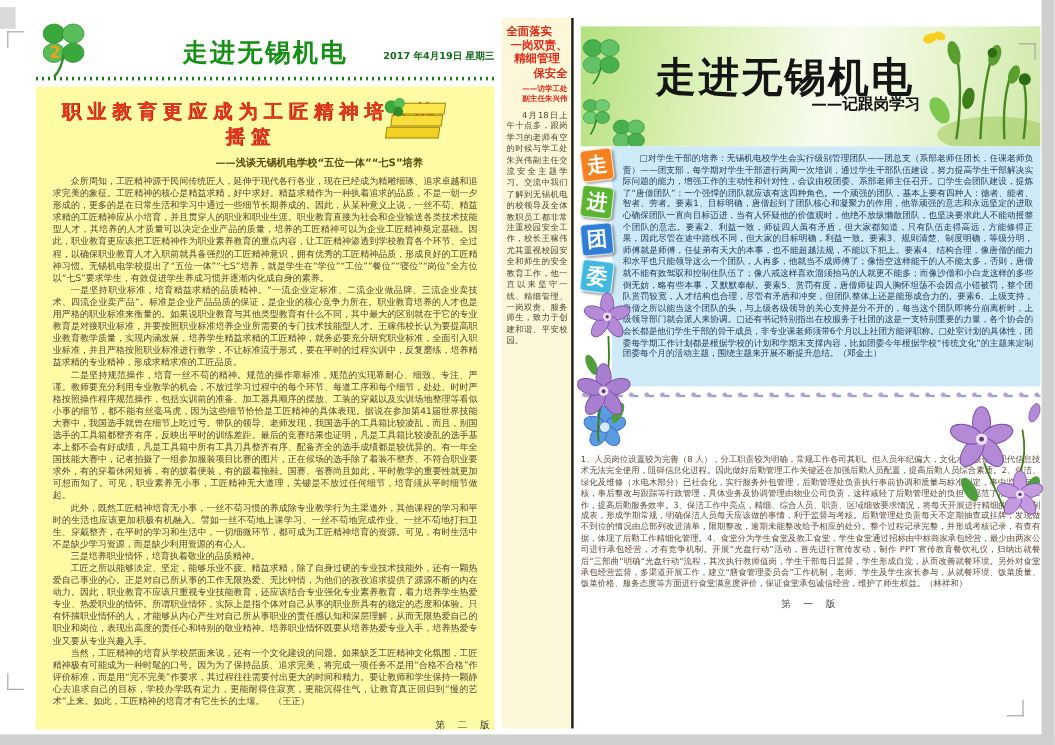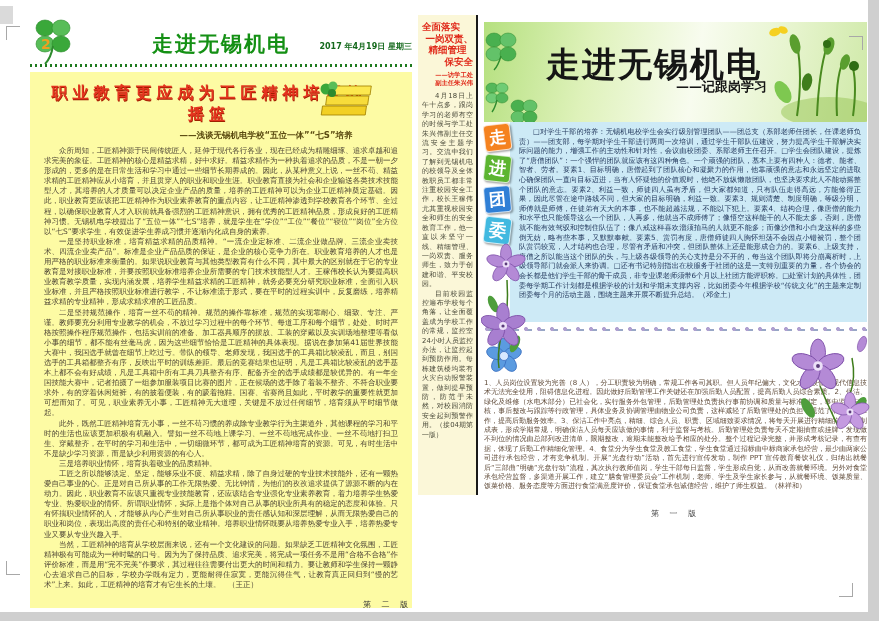--- a/index.html
+++ b/index.html
@@ -18,21 +18,21 @@
                box-sizing:border-box;padding:7px 14px 6px 14px;}
   .lp-title{position:relative;text-align:center;font-size:16px;font-weight:bold;color:#e5341f;
             letter-spacing:5px;margin:4px 30px 0 6px;text-shadow:0.5px 0.5px 0 #a02000;}
   .books-deco{position:absolute;right:-4px;top:-2px;width:56px;height:38px;}
   .lp-subtitle{text-align:center;font-size:8.5px;font-weight:bold;color:#5a4a10;margin:5px 0 4px 90px;}
   .lp-body{font-size:7.5px;line-height:10.1px;color:#4f4636;text-align:justify;}
   .lp-body p{margin:0;text-indent:15px;}
   .footer-left{position:absolute;left:0;right:0;bottom:0;text-align:right;font-size:8px;
                color:#333;letter-spacing:4px;}
   
-  .mid-column{position:absolute;left:418px;top:15px;width:60px;height:480px;background:#fbf7d8;
+  .mid-column{position:absolute;left:418px;top:15px;width:60px;height:592px;background:#fbf7d8;
               box-sizing:border-box;border-right:2px solid #191919;padding:6px 3px 4px 4px;}
   .mid-title div{font-size:9.5px;font-weight:bold;color:#e02a1a;line-height:11.5px;}
   .mt0{text-align:left;} .mt1{text-align:right;} .mt2{text-align:center;} .mt3{text-align:right;}
   .mid-byline div{font-size:6.3px;font-weight:bold;color:#e02a1a;text-align:right;line-height:8px;}
   .mid-byline{margin:4px 0 5px 0;}
   .mid-body{font-size:6.9px;line-height:9.4px;color:#4a4a3a;text-align:justify;}
   .mid-body p{margin:0;text-indent:13px;}
   
   .page-right{position:absolute;left:484px;top:10px;width:383px;height:600px;}
   .banner{position:relative;margin-top:12px;height:100px;overflow:hidden;
@@ -62,21 +62,21 @@
         background-size:13px 8px,13px 1.5px;background-repeat:repeat-x;background-position:0 0,0 4px;}
   .section-row{display:flex;align-items:center;height:42px;position:relative;}
   .section-flower{width:36px;height:36px;margin:0 10px 0 2px;flex:0 0 auto;}
   .section-title{font-size:20px;font-weight:bold;color:#e8281c;letter-spacing:5px;}
   .flowers-right{position:absolute;right:-5px;top:318px;width:86px;height:108px;z-index:4;}
   .logistics-body{font-size:7px;line-height:9.4px;color:#5f4a38;text-align:justify;margin-top:2px;}
   .logistics-body p{margin:0;}
   .safety-box{margin-top:5px;background:#f9c089;border:2px dotted #d03a10;box-sizing:border-box;
               padding:4px 6px;font-size:7px;line-height:9.8px;color:#7a3408;text-align:justify;}
   .safety-box p{margin:0;}
-  .footer-right{text-align:center;font-size:8px;color:#444;margin-top:16px;letter-spacing:4px;}
+  .footer-right{text-align:center;font-size:8px;color:#444;margin-top:6px;letter-spacing:4px;}
   
   .strip-right{position:absolute;right:0;top:0;width:11px;height:621px;background:#cfcfcf;}
   .strip-bottom{position:absolute;left:0;bottom:0;width:879px;height:9px;background:#cfcfcf;}
   .corner-blob{position:absolute;left:0;top:6px;width:13px;height:18px;background:#dadada;}
   .crop{position:absolute;width:13px;height:13px;border-color:#a8a8a8;border-style:solid;border-width:0;}
   .cm1{left:6px;top:26px;border-left-width:1px;border-top-width:1px;}
   .cm2{right:16px;top:36px;border-right-width:1px;border-top-width:1px;}
   .cm3{right:26px;bottom:24px;border-right-width:1px;border-bottom-width:1px;}
   .cm4{left:6px;bottom:46px;border-left-width:1px;border-bottom-width:1px;}
 </style>
@@ -134,21 +134,20 @@
       <div class="mt1">一岗双责、</div>
       <div class="mt2">精细管理</div>
       <div class="mt3">保安全</div>
     </div>
     <div class="mid-byline">
       <div>——访学工处</div>
       <div>副主任朱兴伟</div>
     </div>
     <div class="mid-body">
       <p>4月18日上午十点多，跟岗学习的老师有空的时候与学工处朱兴伟副主任交流安全主题学习。交流中我们了解到无锡机电的校领导及全体教职员工都非常注重校园安全工作，校长王稼伟尤其重视校园安全和师生的安全教育工作，他一直以来坚守一线、精细管理、一岗双责、服务师生，致力于创建和谐、平安校园。</p>
-      <p>目前校园监控遍布学校每个角落，让全面覆盖成为学校工作的常规，监控室24小时人员监控办法，让监控起到预防作用。每栋建筑楼均装有火灾自动报警装置，做到提早预防，防范于未然，对校园消防安全起到预警作用。（接04期第一版）</p>
     </div>
   </div>
 
   <div class="page-right">
     <div class="banner">
       <svg class="banner-clovers" viewBox="0 0 60 100">
         <g stroke="#2e8b2e" stroke-width="0.5">
           <ellipse cx="10" cy="18" rx="8" ry="7" fill="#49b04f"></ellipse>
             <ellipse cx="24" cy="18" rx="8" ry="7" fill="#63c269"></ellipse>
           <ellipse cx="10" cy="32" rx="8" ry="7" fill="#63c269"></ellipse>

